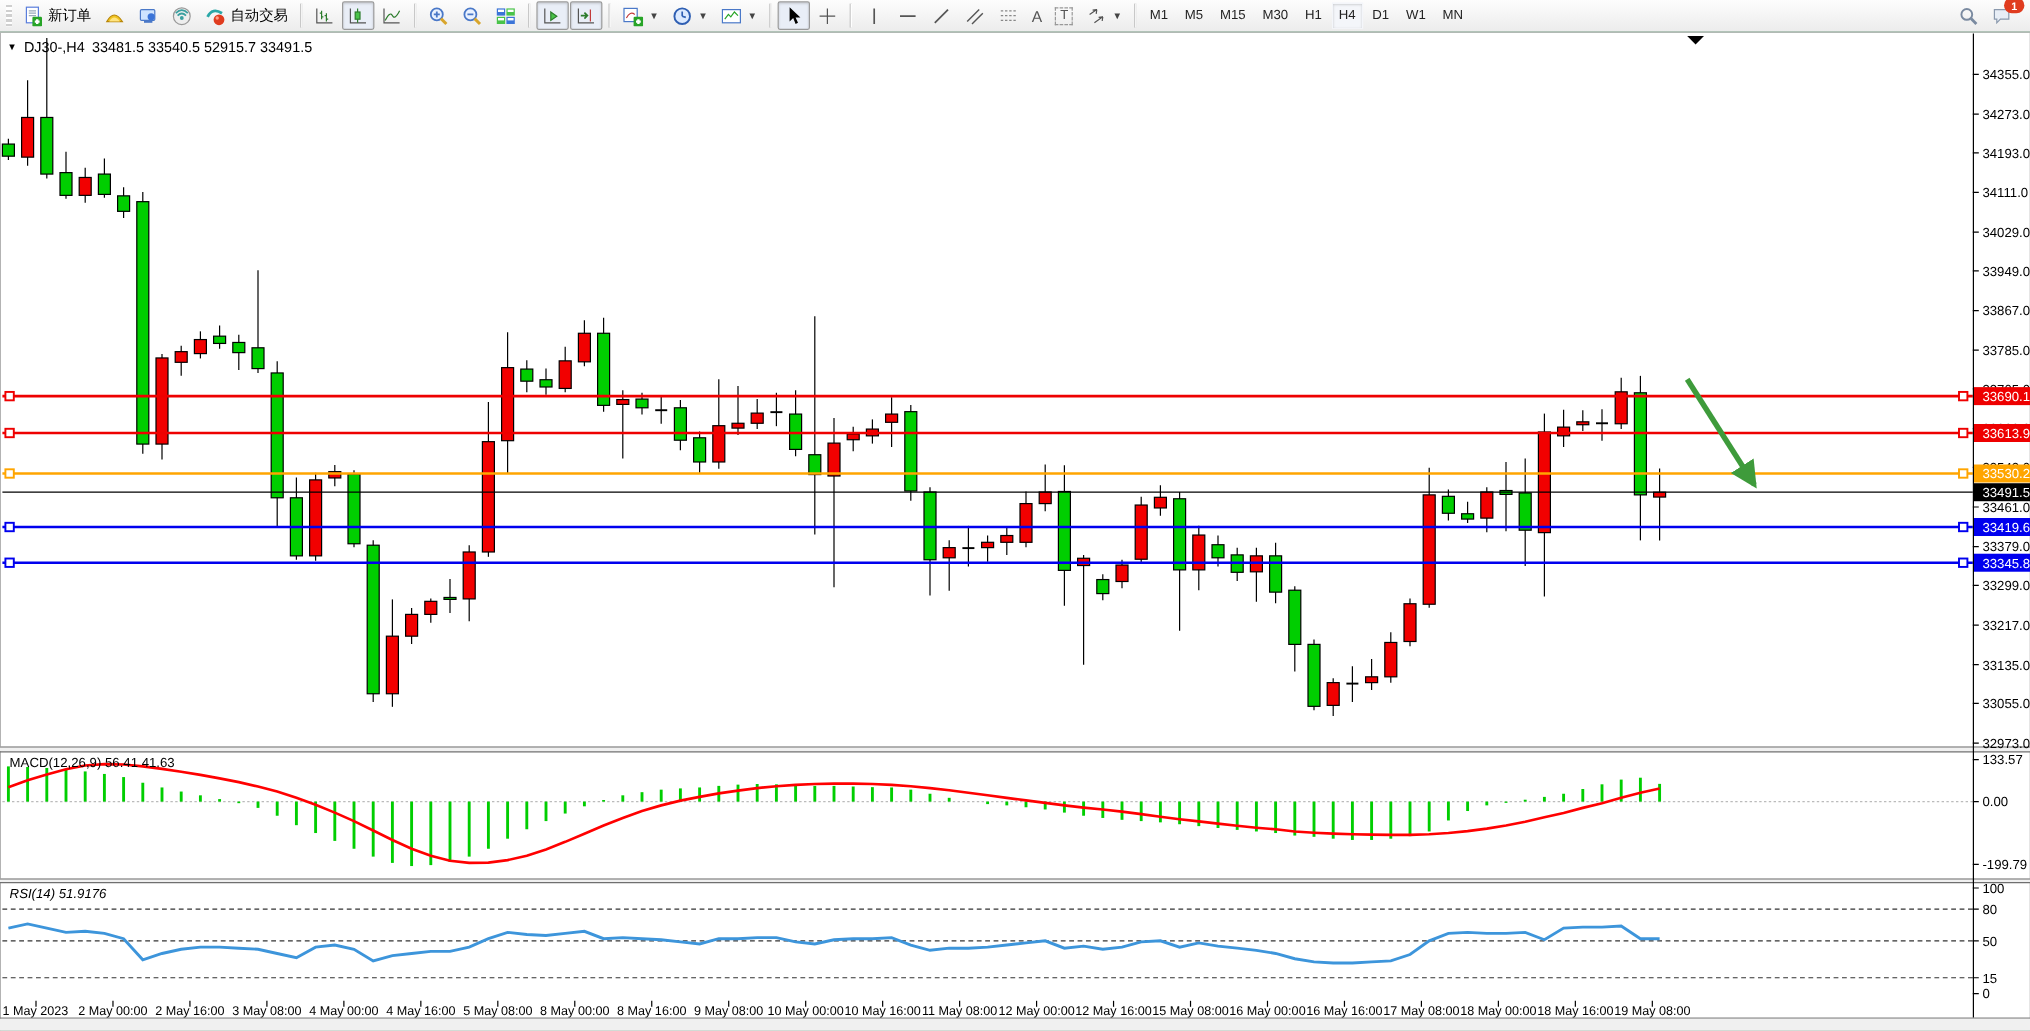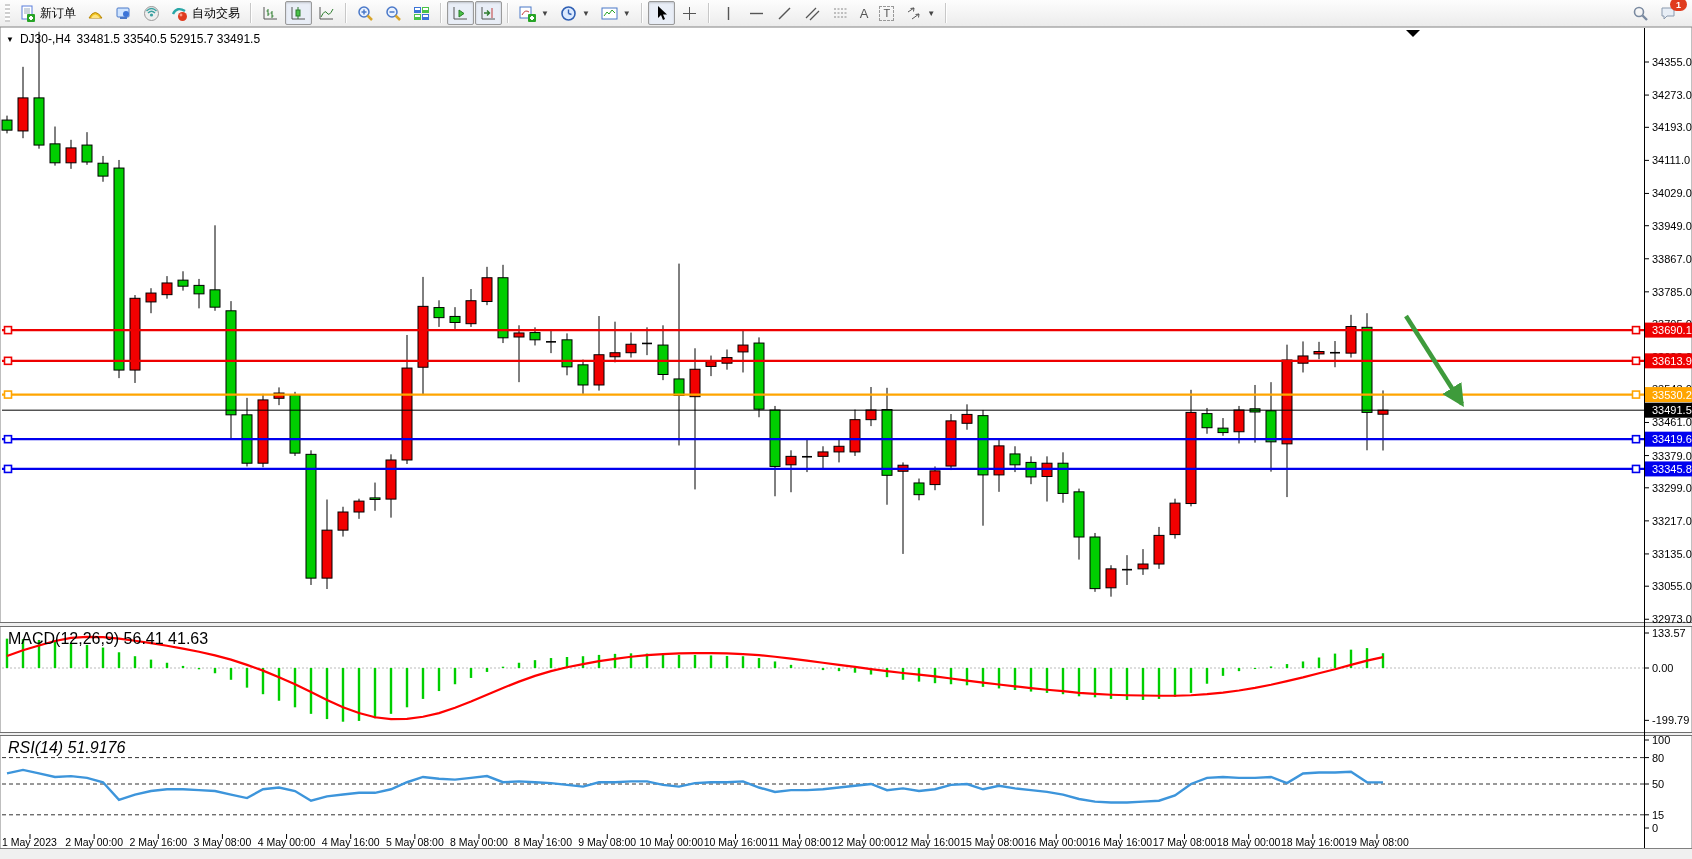--- a/index.html
+++ b/index.html
@@ -16,21 +16,21 @@
   .tf{font-size:11px;color:#222;padding:0 5px;height:20px;display:flex;align-items:center;border:1px solid transparent;}
   .tf.pressed{background:#f4f6fa;}
   .drop{font-size:8px;color:#444;margin-left:1px;}
   .badge{position:absolute;top:-4px;right:-6px;min-width:13px;height:13px;border-radius:7px;background:#e03c1f;
     color:#fff;font-size:9px;font-weight:bold;display:flex;align-items:center;justify-content:center;padding:0 2px;}
   .icon16{width:17px;height:17px;display:block;}
   #spacer{flex:1;}
   
   #chart-wrap{position:absolute;left:0;top:27px;width:1692px;height:832px;background:#fff;}
   #chart-svg{position:absolute;left:0;top:0;}
-  .ovl{position:absolute;font-size:16px;color:#000;white-space:pre;}
+  .ovl{position:absolute;font-size:11px;color:#000;white-space:pre;}
   #hdr{left:6px;top:5px;display:flex;align-items:center;gap:6px;font-size:12px;}
   #hdr .tri{font-size:8px;}
 </style>
 </head>
 <body>
 
 <div id="app">
 
   <div id="toolbar">
     <div class="grip"></div>
@@ -227,20 +227,31 @@
     </div>
     <div class="tbtn">
       <svg class="icon16" viewBox="0 0 17 17">
         <path d="M3 7 L9 3 M9 3 l-3.5 .5 M9 3 l-.5 3.5" stroke="#555" fill="none"></path>
         <path d="M7 14 L14 9 M14 9 l-3.5 .5 M14 9 l-.5 3.5" stroke="#555" fill="none"></path>
       </svg>
         <span class="drop">▼</span>
     </div>
 
     <div class="tsep"></div>
+    <div id="tf-group" style="display:flex;align-items:center;gap:2px;">
+        <div class="tf">M1</div>
+        <div class="tf">M5</div>
+        <div class="tf">M15</div>
+        <div class="tf">M30</div>
+        <div class="tf">H1</div>
+        <div class="tf pressed">H4</div>
+        <div class="tf">D1</div>
+        <div class="tf">W1</div>
+        <div class="tf">MN</div>
+      </div>
 
     <div id="spacer"></div>
 
     <div class="tbtn">
       <svg class="icon16" viewBox="0 0 17 17">
         <circle cx="7" cy="7" r="4.5" fill="none" stroke="#7a8aa0" stroke-width="1.6"></circle>
         <line x1="10.5" y1="10.5" x2="15" y2="15" stroke="#7a8aa0" stroke-width="2.4"></line>
       </svg>
     </div>
     <div class="tbtn" style="position:relative;margin-right:8px;">

